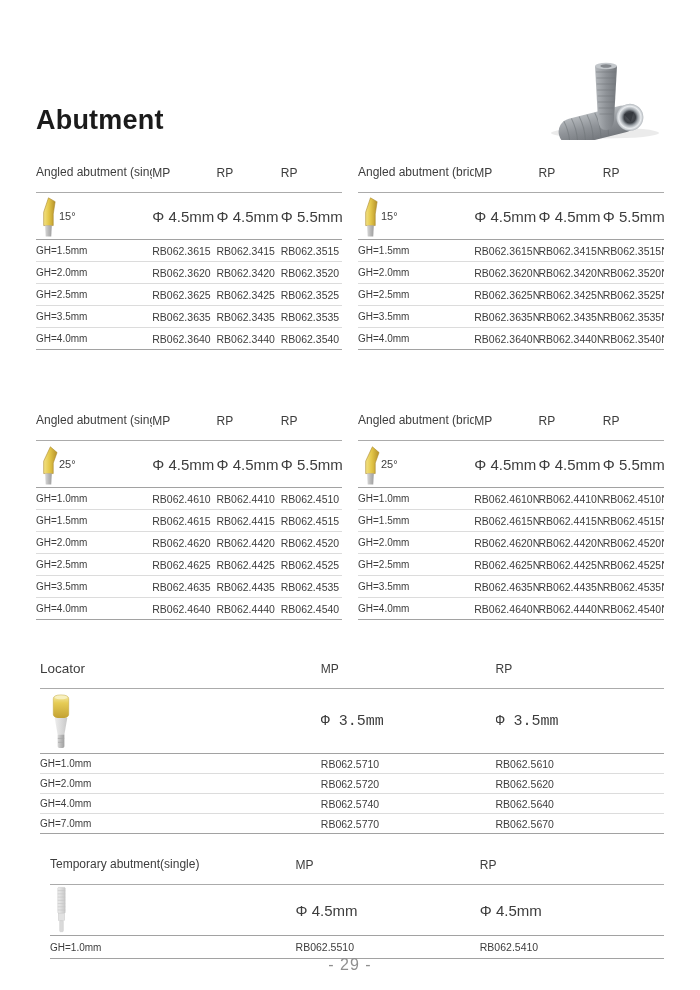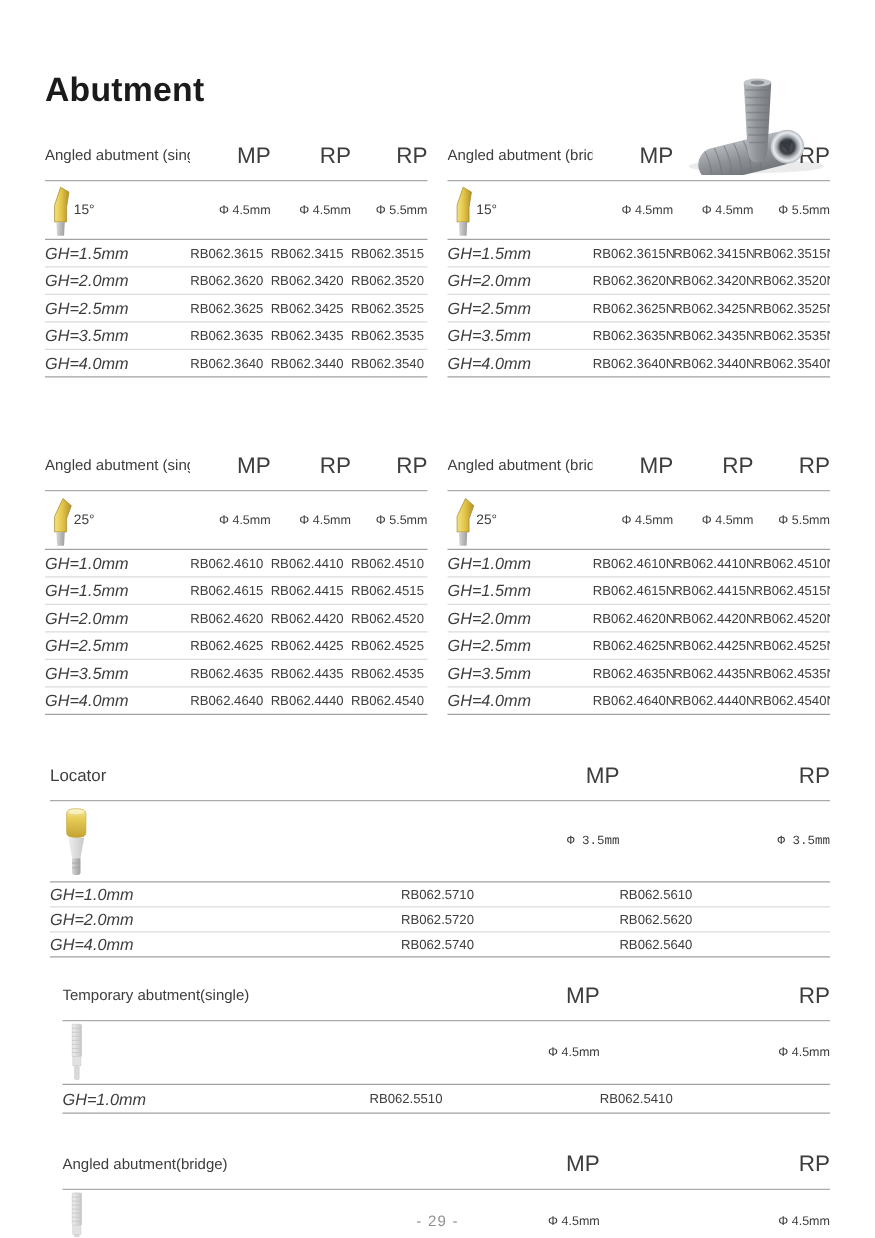--- a/index.html
+++ b/index.html
@@ -2,56 +2,56 @@
 <html><head>
 <meta charset="utf-8">
 <style>
   html,body{margin:0;padding:0;background:#fff;}
   .page{
     position:relative;width:700px;height:990px;background:#ffffff;overflow:hidden;
     font-family:"Liberation Sans", sans-serif;color:#3d3d3d;
   }
   .implant-art{position:absolute;top:58px;right:26px;width:132px;height:82px;}
   h1.page-title{
-    margin:56px 0 0 36px;font-size:27px;line-height:32px;font-weight:700;color:#1b1b1b;
+    margin:104px 0 0 36px;font-size:27px;line-height:32px;font-weight:700;color:#1b1b1b;
     letter-spacing:0.2px;
   }
   .row{display:flex;gap:16px;margin:0 36px;}
   .row1{margin-top:22px;}
   .row2{margin-top:56px;}
   .row3{margin-top:34px;flex-direction:column;}
   .colL,.colR{flex:1;min-width:0;}
   .colL{padding-left:4px;}
   .colR{padding-left:14px;}
   .colR .tbl + .tbl{margin-top:26px;}
   .tbl{flex:1;min-width:0;}
   .thead{display:flex;align-items:center;border-bottom:1px solid #ababab;padding-bottom:5px;min-height:29px;}
   .ttl{font-size:12px;line-height:13.5px;white-space:pre-line;font-weight:400;}
-  .colh{font-size:18px;text-align:right;}
+  .colh{font-size:12px;}
   .spec{display:flex;align-items:center;border-bottom:1.5px solid #a2a2a2;min-height:46px;}
   .loc .spec{min-height:64px;font-family:Liberation Mono, monospace;}
   .sm .spec{min-height:50px;}
-  .dia{font-size:10px;text-align:right;}
+  .dia{font-size:15px;}
   .icon-cell{display:flex;align-items:center;}
   .angle-label{font-size:11px;}
   .trow{display:flex;align-items:center;height:21px;border-bottom:1px solid #dcdcdc;}
   .loc .trow{height:19px;}
   .sm .trow{height:22px;}
   .tbody .trow:last-child{border-bottom:1.5px solid #a2a2a2;}
   .c{overflow:hidden;white-space:nowrap;}
   .c0{display:flex;align-items:center;}
   .four .c0{width:38%;} .four .c1{width:21%;} .four .c2{width:21%;} .four .c3{width:20%;}
   .loc  .c0{width:45%;} .loc  .c1{width:28%;} .loc  .c2{width:27%;}
   .sm   .c0{width:40%;} .sm   .c1{width:30%;} .sm   .c2{width:30%;}
   .loc .ttl{font-size:13.5px;}
-  .row-label{font-size:13px;font-style:italic;}
+  .row-label{font-size:10px;}
   .part-number{font-size:10.5px;}
   .footer{
-    position:absolute;bottom:6px;left:0;width:100%;text-align:center;
-    font-size:12px;color:#8f8f8f;letter-spacing:1px;
+    position:absolute;bottom:16px;left:0;width:100%;text-align:center;
+    font-size:16px;color:#8f8f8f;letter-spacing:1px;
   }
   .abut-icon{display:block;}
 </style>
 </head>
 <body>
 
 <svg width="0" height="0" style="position:absolute" aria-hidden="true">
   <defs>
     <linearGradient id="gYellow" x1="0" y1="0" x2="1" y2="0">
       <stop offset="0" stop-color="#f3e284"></stop>
@@ -390,20 +390,25 @@
             <div class="trow">
               <div class="c c0 row-label">GH=2.0mm</div>
               <div class="c c1 part-number">RB062.5720</div>
               <div class="c c2 part-number">RB062.5620</div>
             </div>
             <div class="trow">
               <div class="c c0 row-label">GH=4.0mm</div>
               <div class="c c1 part-number">RB062.5740</div>
               <div class="c c2 part-number">RB062.5640</div>
             </div>
+            <div class="trow">
+              <div class="c c0 row-label">GH=7.0mm</div>
+              <div class="c c1 part-number">RB062.5770</div>
+              <div class="c c2 part-number">RB062.5670</div>
+            </div>
           </div>
       </div>
     </div>
 
     <div class="colR">
       <div class="tbl sm">
         <div class="thead">
           <div class="c c0 ttl">Temporary
 abutment(single)</div>
           <div class="c c1 colh">MP</div>

